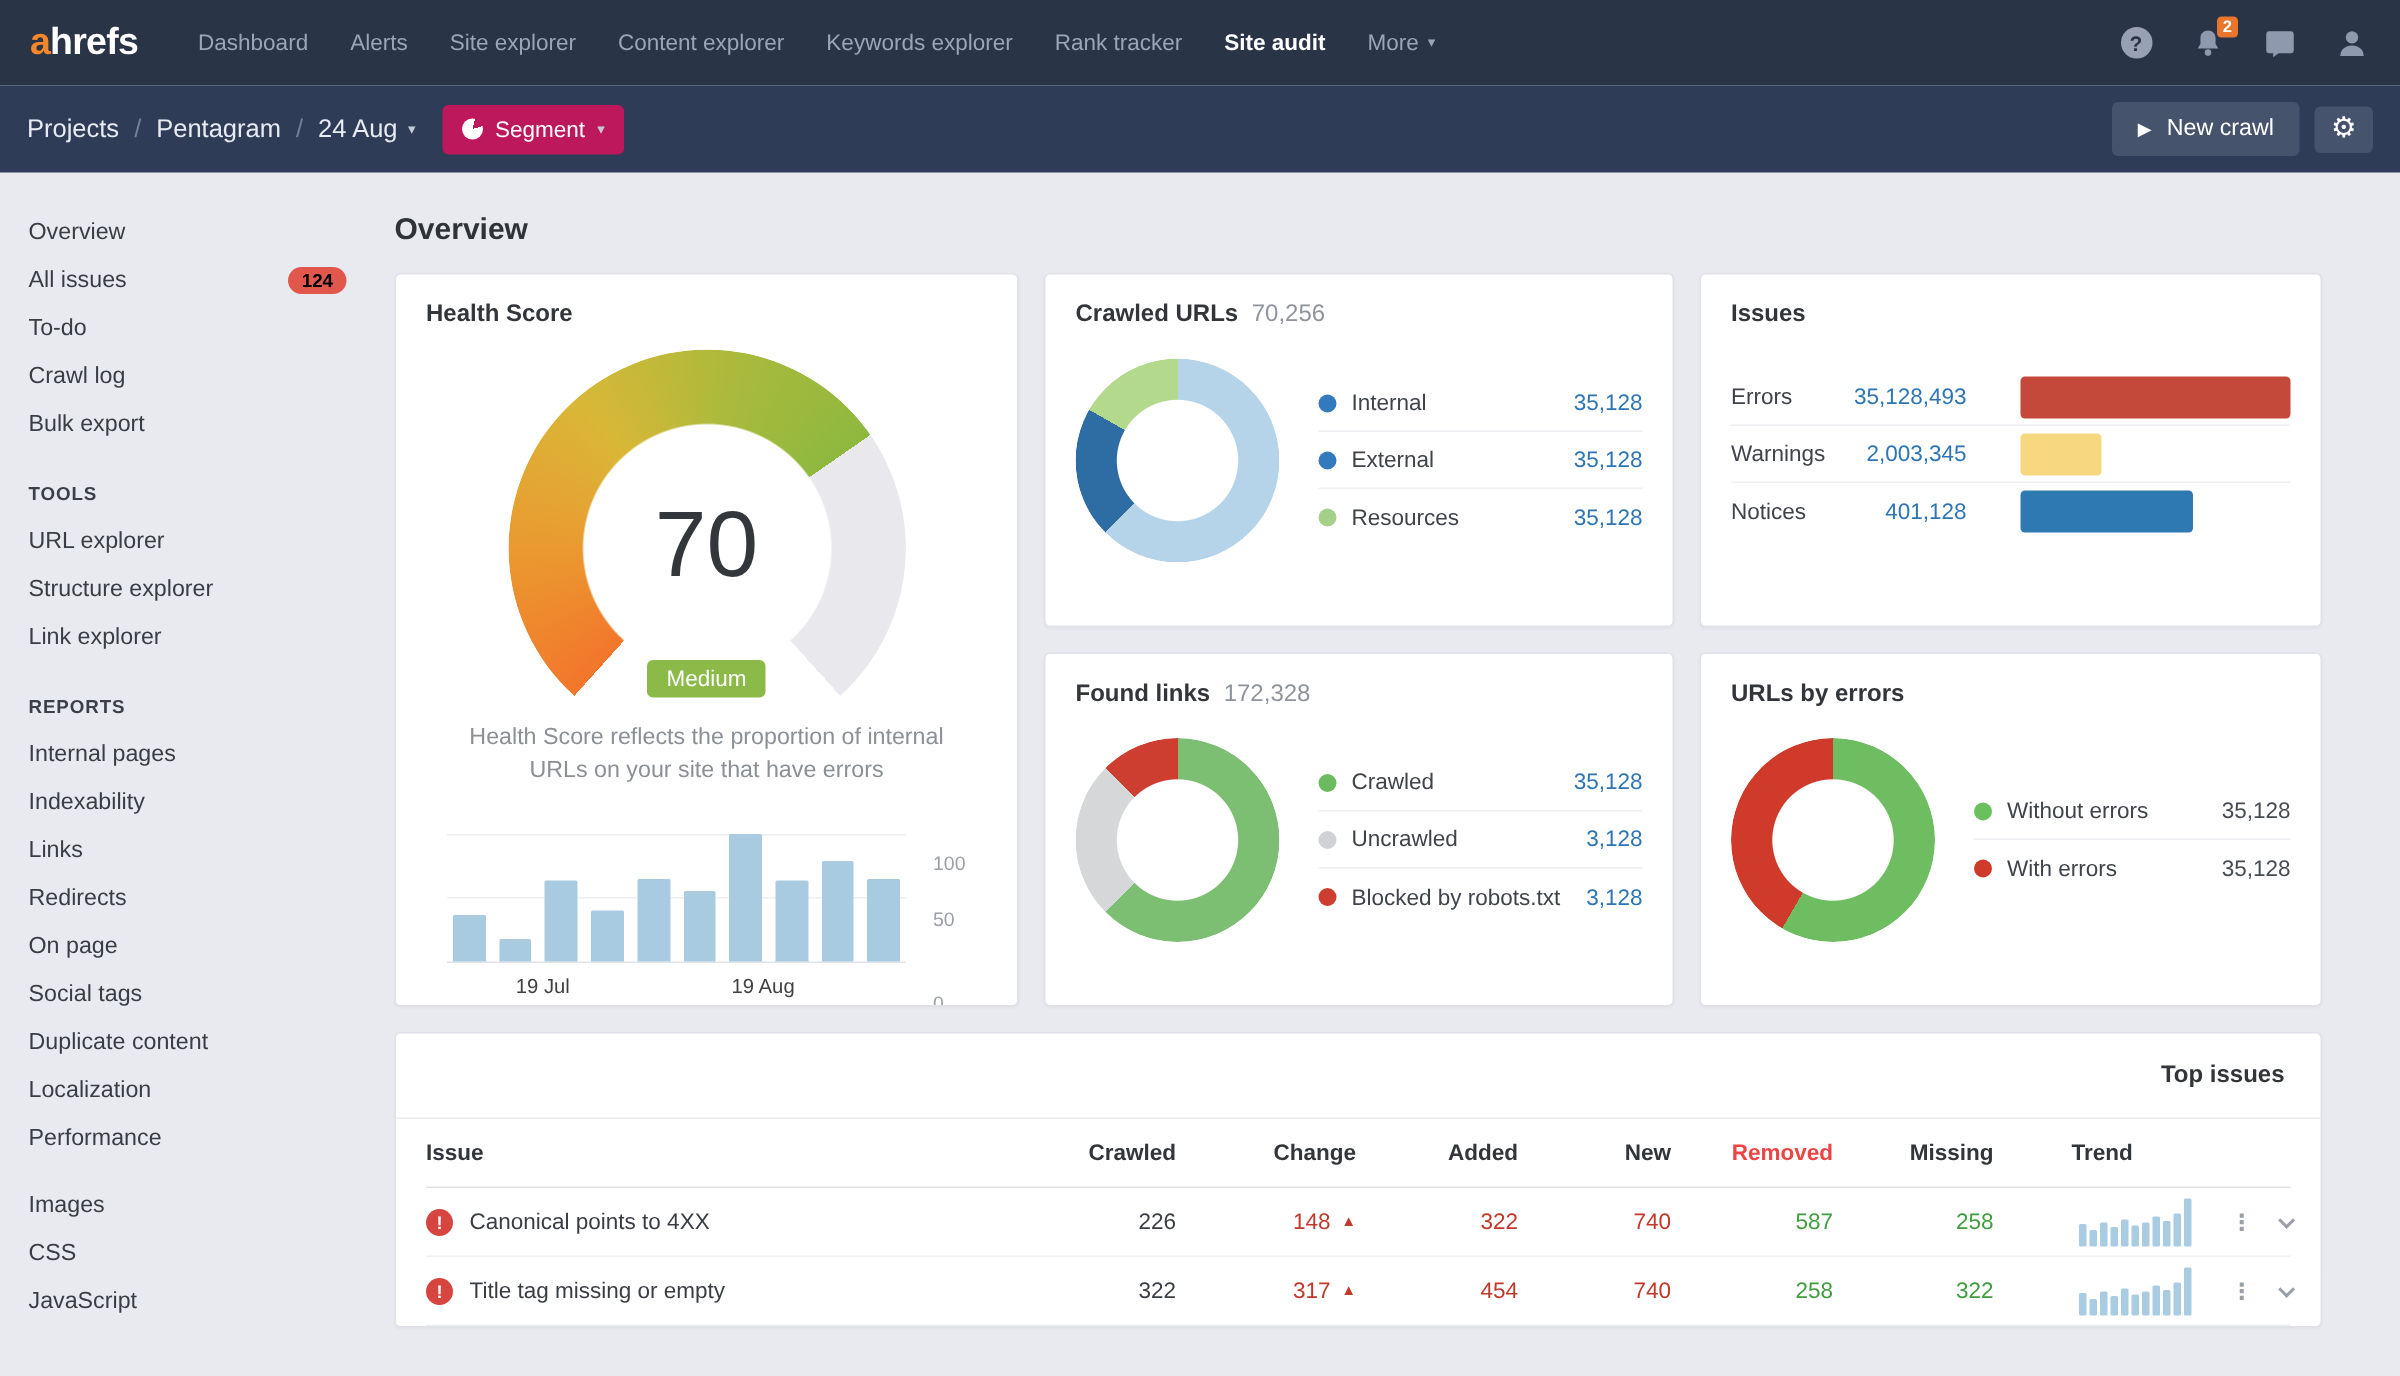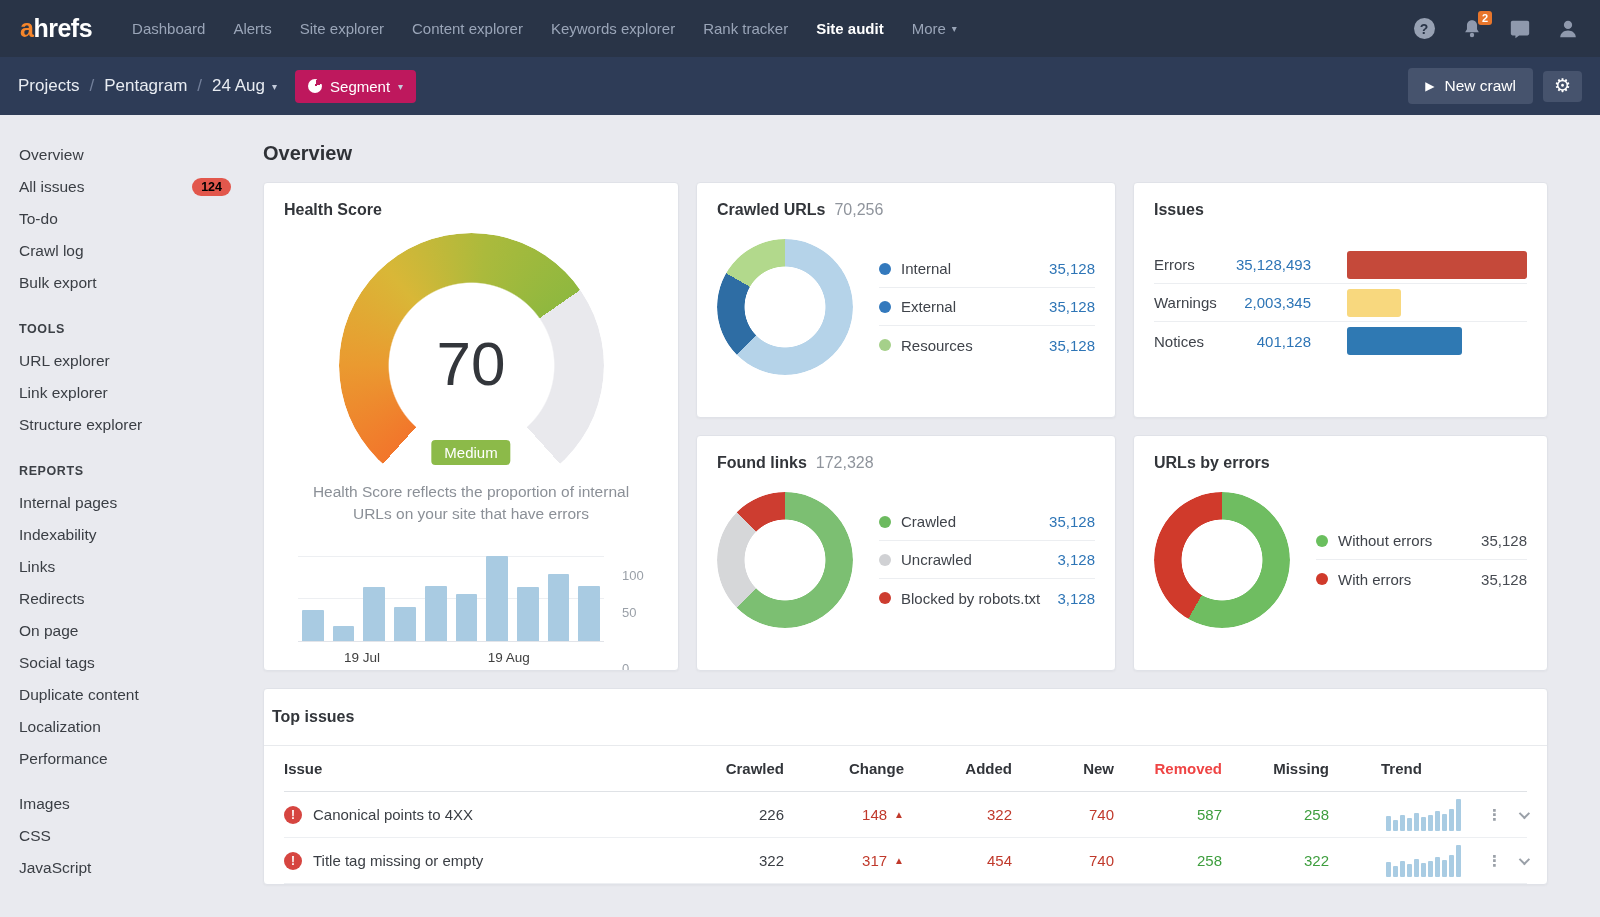--- a/index.html
+++ b/index.html
@@ -90,21 +90,21 @@
   .issues-rows { margin-top:27px; }
   .issue-row { display:flex; align-items:center; height:38px; border-bottom:1px solid #eceef1; font-size:15px; }
   .issue-row:last-child { border-bottom:none; }
   .issue-label { width:78px; color:#3f434a; }
   .issue-val { flex:1; text-align:right; color:#2e75b6; padding-right:36px; }
   .issue-barbox { width:180px; }
   .hbar { height:28px; border-radius:3px; }
 
   
   .top-issues { width:1285px; margin-top:17px; background:#fff; border:1px solid #e0e2e8; border-radius:4px; box-shadow:0 1px 2px rgba(40,45,60,0.04); }
-  .ti-head { padding:19px 8px; border-bottom:1px solid #e8eaed; }
+  .ti-head { padding:19px 24px; border-bottom:1px solid #e8eaed;text-align:right; }
   .ti-title { font-size:16px; font-weight:bold; color:#32353a; }
   .ti-table { padding:0 20px; }
   .ti-row { display:flex; align-items:center; font-size:15px; }
   .ti-header { height:46px; font-weight:bold; color:#32353a; border-bottom:1px solid #dfe2e6; }
   .ti-data { height:46px; border-bottom:1px solid #edeff2; color:#3a3e44; }
   .c-issue { flex:1; display:flex; align-items:center; gap:11px; }
   .err-icon { width:18px; height:18px; border-radius:50%; background:#d64540; color:#fff; font-size:12px; font-weight:bold; display:flex; align-items:center; justify-content:center; flex:0 0 18px; }
   .c-crawled { width:85px; text-align:right; }
   .c-change { width:120px; display:flex; justify-content:flex-end; align-items:center; gap:7px; color:#c0392b; }
   .c-change .tri { font-size:10px; }
@@ -198,22 +198,22 @@
     <div class="side-item">
         <span>All issues</span>
         <span class="side-badge">124</span>
       </div>
     <div class="side-item">To-do</div>
     <div class="side-item">Crawl log</div>
     <div class="side-item">Bulk export</div>
 
     <div class="side-header">TOOLS</div>
     <div class="side-item">URL explorer</div>
+    <div class="side-item">Structure explorer</div>
     <div class="side-item">Link explorer</div>
-    <div class="side-item">Structure explorer</div>
 
     <div class="side-header">REPORTS</div>
     <div class="side-item">Internal pages</div>
     <div class="side-item">Indexability</div>
     <div class="side-item">Links</div>
     <div class="side-item">Redirects</div>
     <div class="side-item">On page</div>
     <div class="side-item">Social tags</div>
     <div class="side-item">Duplicate content</div>
     <div class="side-item">Localization</div>

